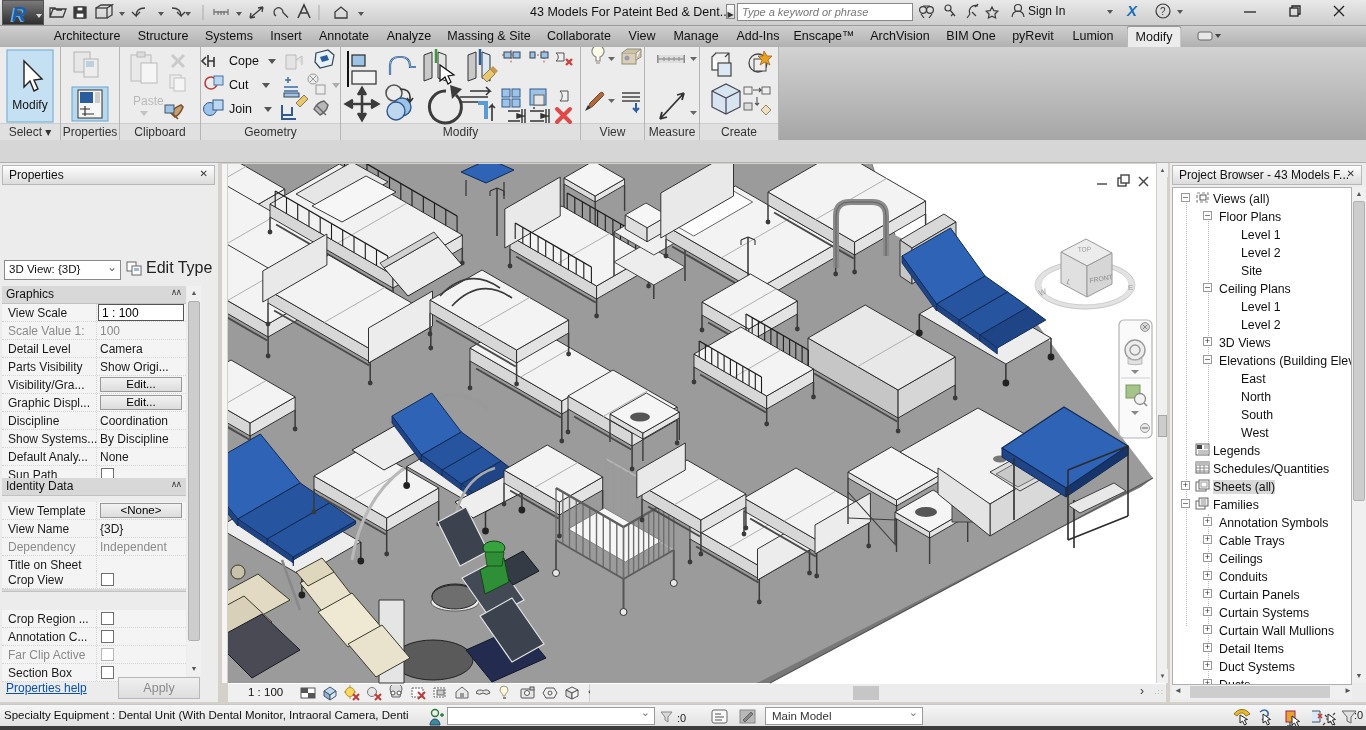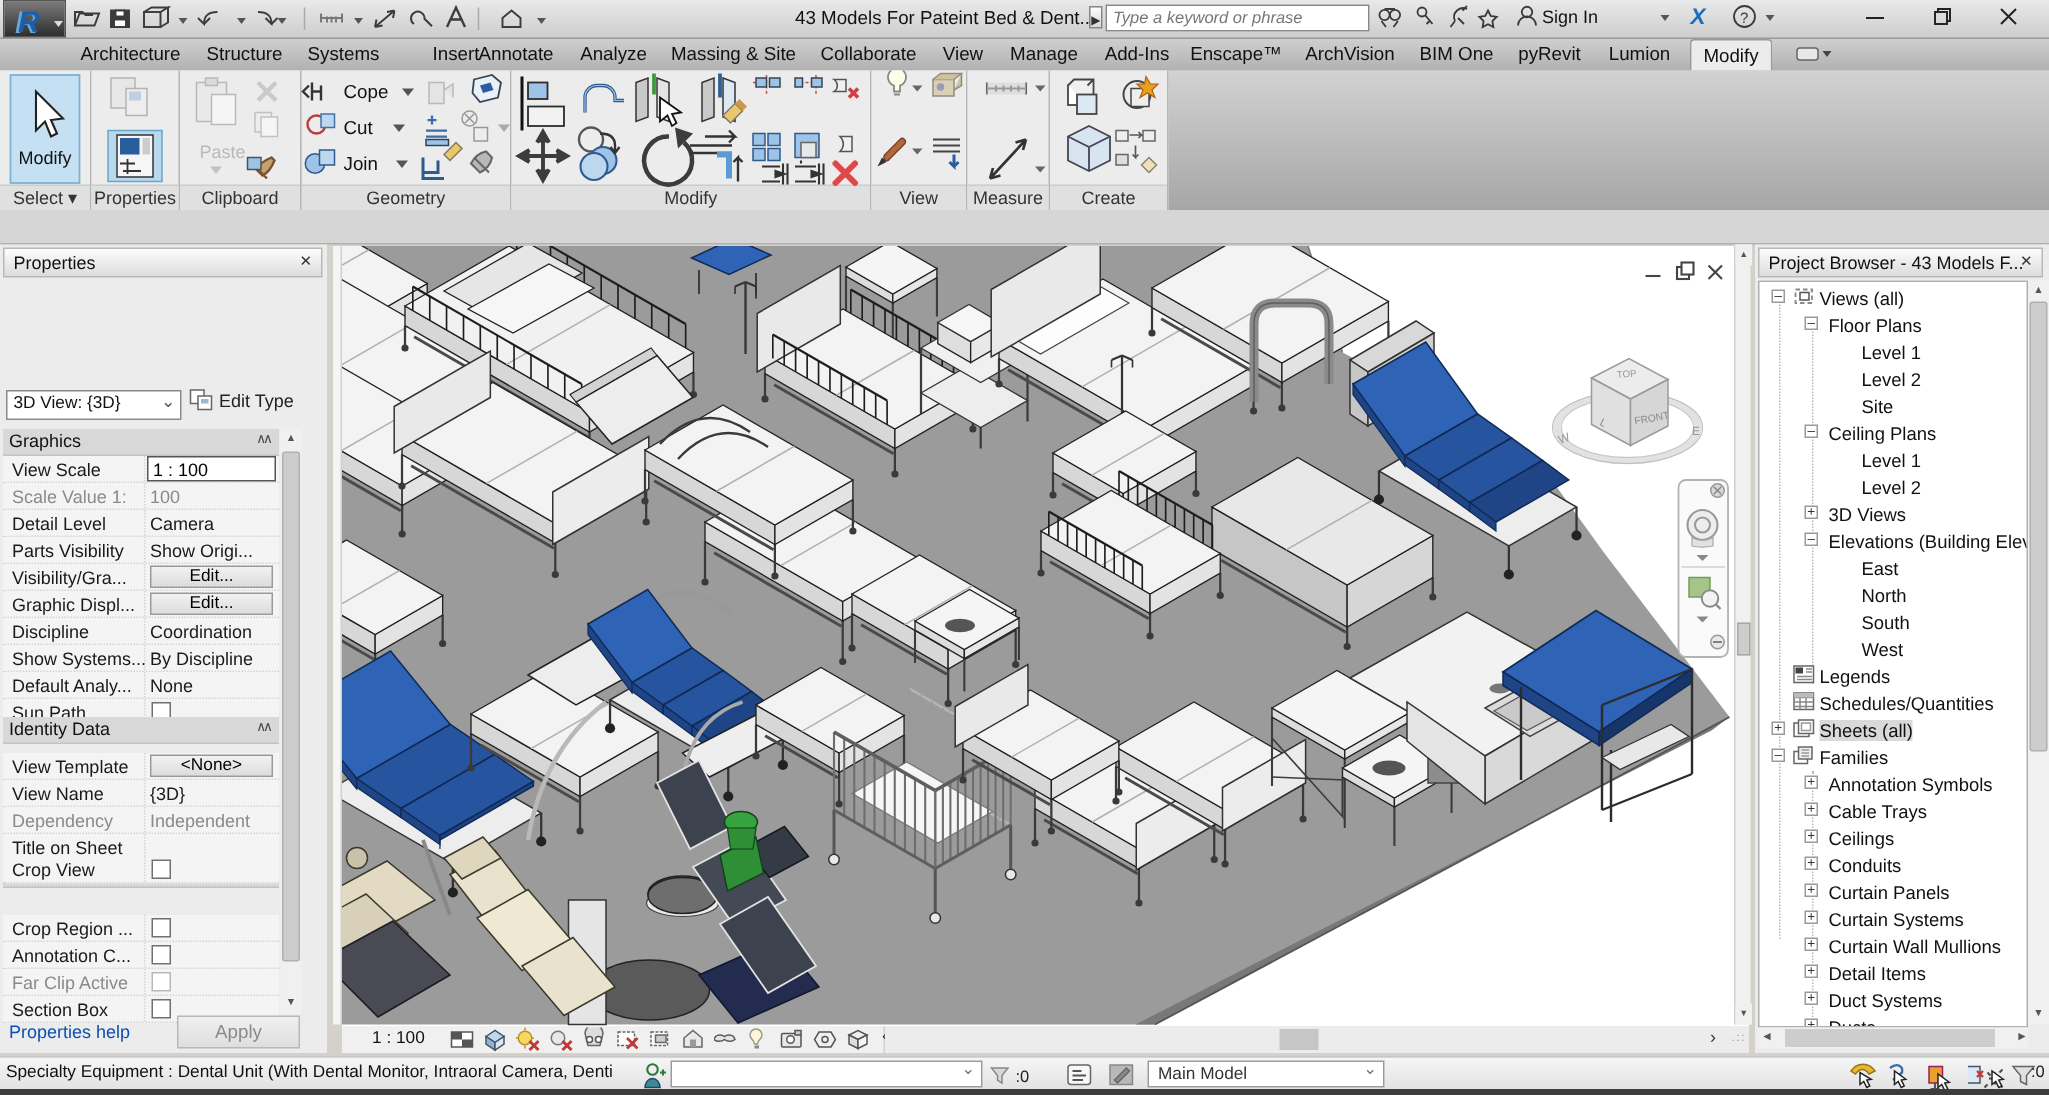--- a/index.html
+++ b/index.html
@@ -29,40 +29,40 @@
 .propwrap{position:absolute;left:0;top:163px;width:218px;height:539px;background:#ececec}
 .palhdr{position:absolute;height:20px;background:linear-gradient(#fdfdfd,#dcdcdc);
  border:1px solid #b8b8b8;font-size:12px;color:#111;padding:2px 0 0 6px}
 .palx{position:absolute;right:6px;top:2px;font-size:10px;color:#333}
 .typesel{position:absolute;left:6px;top:27px;width:177px;height:66px;background:#fff;border:1px solid #b0b0b0}
 .typeicon{position:absolute;left:4px;top:10px;width:46px;height:46px;border:1px solid #ddd}
 .typetxt{position:absolute;left:74px;top:26px;font-size:12.5px;color:#333}
 .typecombo{position:absolute;left:4px;top:97px;width:117px;height:20px;background:#fff;border:1px solid #8a8a8a;
  font-size:11.5px;color:#111;padding:2px 0 0 4px}
 .typecombo .cv{position:absolute;right:3px;top:-1px;color:#555}
-.edittype{position:absolute;left:126px;top:96px;width:88px;height:22px;font-size:12px;color:#222}
+.edittype{position:absolute;left:126px;top:96px;width:88px;height:22px;font-size:16px;color:#222}
 .edittype svg{vertical-align:-3px}
 .edittype span{margin-left:3px}
 .prow{position:absolute;left:2px;width:184px;height:18px;background:#f4f4f4;border-bottom:1px dotted #d4d4d4;font-size:12px}
 .phdr{background:#d8d8d8;color:#111;padding:1px 0 0 4px;border-bottom:1px solid #c2c2c2}
 .chev{position:absolute;right:6px;top:1px;font-size:9px;letter-spacing:-2px;color:#444}
 .plab{position:absolute;left:6px;top:2px;color:#1a1a1a;white-space:nowrap}
 .pval{position:absolute;left:98px;top:2px;color:#1a1a1a;white-space:nowrap}
 .prow:not(.phdr){border-left:none}
 .prow:not(.phdr):before{content:"";position:absolute;left:94px;top:0;bottom:0;border-left:1px dotted #d4d4d4}
 .pgray{color:#8a8a8a}
 .pinput{position:absolute;left:96px;top:0;width:86px;height:17px;background:#fff;border:1px solid #555;padding:1px 0 0 3px}
 .pbtn{position:absolute;left:98px;top:1px;width:82px;height:15px;background:linear-gradient(#f2f2f2,#dcdcdc);
  border:1px solid #999;text-align:center;font-size:11.5px;padding-top:0px}
 .pchk{position:absolute;left:99px;top:2px;width:13px;height:13px;background:#fff;border:1px solid #707070}
 .pchkg{border-color:#b8b8b8}
 .pscroll{position:absolute;left:187px;top:123px;width:14px;height:390px;background:#f0f0f0}
 .sarr{position:absolute;left:0;width:14px;height:14px;font-size:7px;color:#555;text-align:center;line-height:14px;background:#f0f0f0}
 .sthumb{position:absolute;left:1px;width:12px;background:#cdcdcd;border:1px solid #b0b0b0;border-radius:2px}
-.prophelp{position:absolute;left:6px;top:518px;font-size:12px;color:#0a50b4;}
+.prophelp{position:absolute;left:6px;top:518px;font-size:12px;color:#0a50b4;text-decoration:underline}
 .applybtn{position:absolute;left:118px;top:514px;width:82px;height:22px;background:linear-gradient(#f0f0f0,#dedede);
  border:1px solid #b8b8b8;font-size:12.5px;color:#8a8a8a;text-align:center;padding-top:3px}
 .vsb{position:absolute;left:1156px;top:163px;width:11px;height:520px;background:#f0f0f0;border-left:1px solid #d0d0d0}
 .vsb .sarr{width:11px;font-size:6px}
 .vsbthumb{position:absolute;left:1px;top:252px;width:9px;height:22px;background:#cdcdcd;border:1px solid #a8a8a8}
 .browwrap{position:absolute;left:1170px;top:163px;width:196px;height:539px;background:#ececec}
 .treearea{position:absolute;left:2px;top:24px;width:180px;height:498px;background:#fff;border:1px solid #b0b0b0;overflow:hidden}
 .vguide{position:absolute;width:1px;border-left:1px dotted #b8b8b8}
 .trow{position:absolute;left:0;width:178px;height:18px}
 .expbox{position:absolute;top:3px;width:9px;height:9px;background:#fff;border:1px solid #9a9a9a;
@@ -151,21 +151,21 @@
   <rect x="64" y="8" width="8" height="8"></rect>
           <path d="M66 8 l0 -2 l8 0 l0 8 l-2 0"></path>
   <path d="M108 6 l10 10 m0 -10 l-10 10"></path>
  </g>
 </svg>
 </div>
 <div class="tabrow">
       <div class="tab" style="left:87px">Architecture</div>
       <div class="tab" style="left:163px">Structure</div>
       <div class="tab" style="left:229px">Systems</div>
-      <div class="tab" style="left:304px">Insert</div>
+      <div class="tab" style="left:286px">Insert</div>
       <div class="tab" style="left:344px">Annotate</div>
       <div class="tab" style="left:409px">Analyze</div>
       <div class="tab" style="left:489px">Massing &amp; Site</div>
       <div class="tab" style="left:579px">Collaborate</div>
       <div class="tab" style="left:642px">View</div>
       <div class="tab" style="left:696px">Manage</div>
       <div class="tab" style="left:758px">Add-Ins</div>
       <div class="tab" style="left:824px">Enscape™</div>
       <div class="tab" style="left:900px">ArchVision</div>
       <div class="tab" style="left:971px">BIM One</div>

